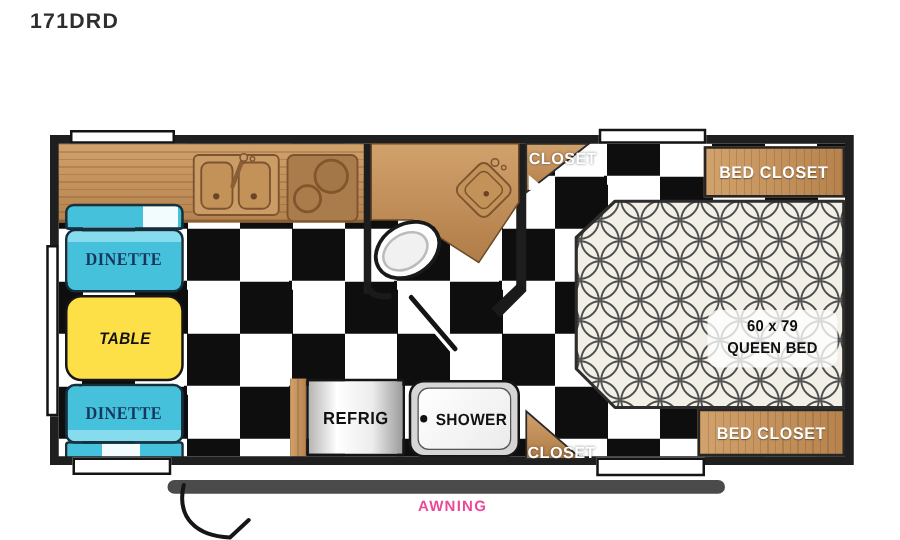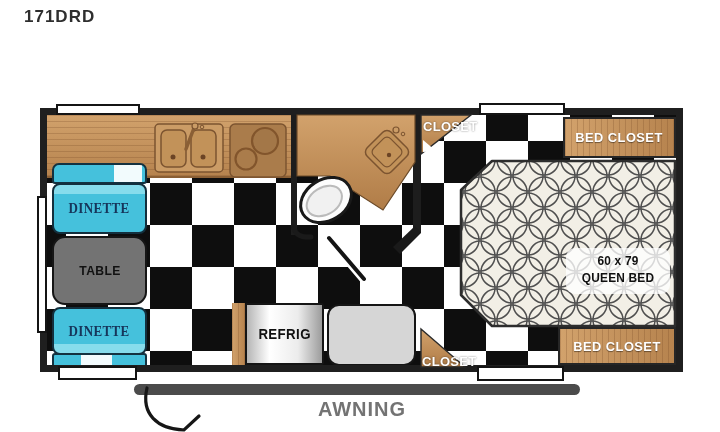--- a/index.html
+++ b/index.html
@@ -32,31 +32,31 @@
   .bedcloset{border:2px solid #262626;z-index:2;text-align:center;}
   .bedcloset span{color:#fff;font-size:13.5px;font-weight:bold;letter-spacing:.5px;transform:scaleX(.95);text-shadow:0 1px 1px rgba(0,0,0,.45);white-space:nowrap;}
   .closet-sm{color:#fff;font-size:13px;font-weight:bold;letter-spacing:.3px;z-index:7;text-shadow:0 0 2px rgba(0,0,0,.55);white-space:nowrap;}
   .bench{border:2.5px solid #132f3d;border-radius:8px;z-index:2;font-family:Liberation Serif, serif;}
   .bench span,.tbl span{color:#16355a;font-size:14.5px;font-weight:bold;letter-spacing:.4px;transform:scaleX(.9);white-space:nowrap;}
   .cushion-top{background:linear-gradient(180deg,#86dcec 0 9px,#45c1dc 9px);}
   .cushion-bot{background:linear-gradient(0deg,#86dcec 0 9px,#45c1dc 9px);}
   .backrest{border:2px solid #143240;z-index:2;}
   .br-top{border-radius:7px 7px 3px 3px;background:linear-gradient(90deg,#45c1dc 0 66%,#f2fbfd 66% 97%,#45c1dc 97%);}
   .br-bot{border-radius:3px 3px 7px 7px;background:linear-gradient(90deg,#45c1dc 0 30%,#f2fbfd 30% 64%,#45c1dc 64%);}
-  .tbl{background:#737373;border:2.5px solid #161616;border-radius:13px;z-index:2;}
+  .tbl{background:#fde047;border:2.5px solid #161616;border-radius:13px;z-index:2;font-style:italic;}
   .tbl span{color:#111;font-size:13.5px;}
   .refrig{background:linear-gradient(90deg,#b5b5b5,#ffffff 30%,#ececec 68%,#9c9c9c);border:2.5px solid #151515;border-radius:2px;z-index:2;text-align:center;}
   .refrig span{color:#111;font-size:14px;font-weight:bold;letter-spacing:.4px;transform:scaleX(.95);}
   .shower-o{background:#d6d6d6;border:2.5px solid #151515;border-radius:12px;z-index:2;}
   .shower-i{background:linear-gradient(135deg,#ffffff,#ebebeb);border:1.5px solid #555;border-radius:9px;z-index:2;gap:5px;}
   .shower-i span{color:#111;font-size:13px;font-weight:bold;letter-spacing:.3px;transform:scaleX(.95);white-space:nowrap;}
   .drain{width:6px;height:6px;border-radius:50%;background:#111;}
   .bed-label{z-index:7;text-align:center;color:#101010;font-size:12.5px;font-weight:bold;letter-spacing:.2px;line-height:1.35;transform:scaleX(.95);}
   .awn-bar{background:#4b4b4b;border-radius:6px;z-index:2;}
-  .awn-lbl{color:#737373;font-size:20px;font-weight:bold;letter-spacing:1px;text-align:center;}
+  .awn-lbl{color:#ec4899;font-size:12px;font-weight:bold;letter-spacing:1px;text-align:center;}
   svg.overlay{position:absolute;left:0;top:0;z-index:5;pointer-events:none;}
 </style>
 </head>
 <body>
 
 <div class="stage">
 
   <div class="abs title" style="left:24px;top:7px;">171DRD</div>
 
   <div class="abs floor" style="left:47px;top:115px;width:629px;height:250px;"></div>
@@ -72,20 +72,24 @@
   <div class="abs wood-v bedcloset flexc" style="left:558px;top:327px;width:118px;height:38px;">
     <span>BED CLOSET</span>
   </div>
 
   <div class="abs wood-v" style="left:232px;top:303px;width:13px;height:62px;"></div>
   <div class="abs refrig flexc" style="left:245px;top:303px;width:79px;height:62px;">
     <span>REFRIG</span>
   </div>
 
   <div class="abs shower-o" style="left:327px;top:304px;width:89px;height:62px;"></div>
+  <div class="abs shower-i flexc" style="left:334px;top:310px;width:75px;height:50px;">
+    <span class="drain"></span>
+    <span>SHOWER</span>
+  </div>
 
   <div class="abs backrest br-top" style="left:52px;top:163px;width:95px;height:21px;"></div>
   <div class="abs bench cushion-top flexc" style="left:52px;top:183px;width:95px;height:51px;">
     <span>DINETTE</span>
   </div>
   <div class="abs tbl flexc" style="left:52px;top:236px;width:95px;height:69px;">
     <span>TABLE</span>
   </div>
   <div class="abs bench cushion-bot flexc" style="left:52px;top:307px;width:95px;height:48px;">
     <span>DINETTE</span>

